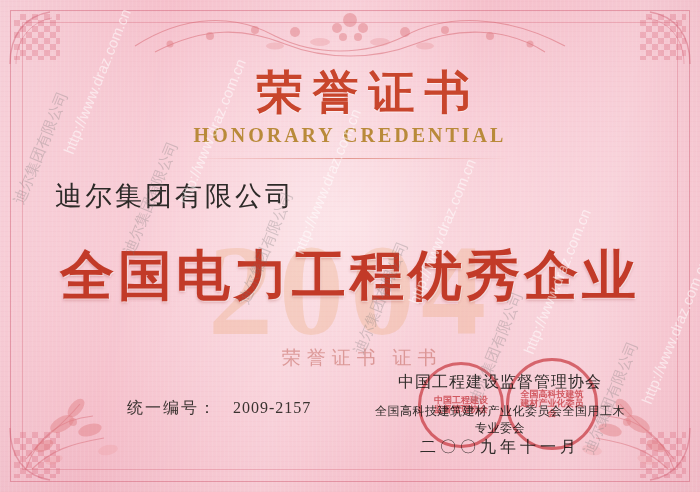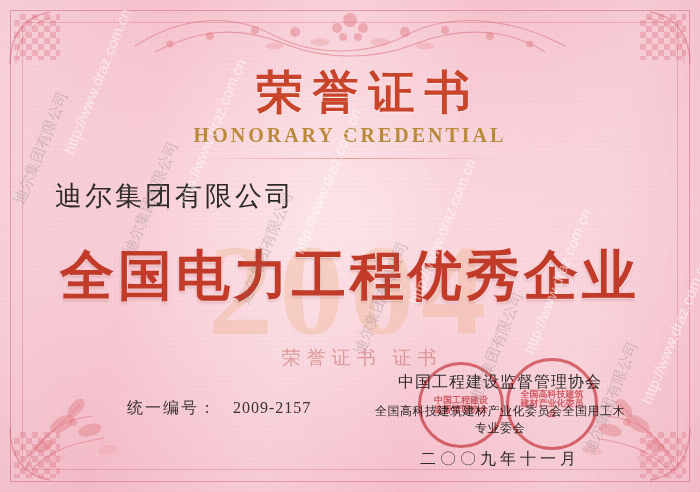--- a/index.html
+++ b/index.html
@@ -216,21 +216,20 @@
     font-size: 12px;
     letter-spacing: .5px;
     color: #2f2b29;
     margin-top: 10px;
   }
   .issuer .date {
     font-family: "Liberation Serif", serif;
     font-size: 16px;
     letter-spacing: 4px;
     color: #2f2b29;
-    margin-top: 12px;
   }
 
   
   .seal {
     position: absolute;
     border: 3px solid rgba(198,42,48,0.62);
     border-radius: 50%;
     color: rgba(198,42,48,0.68);
     font-family: "Liberation Serif", serif;
     font-weight: bold;

